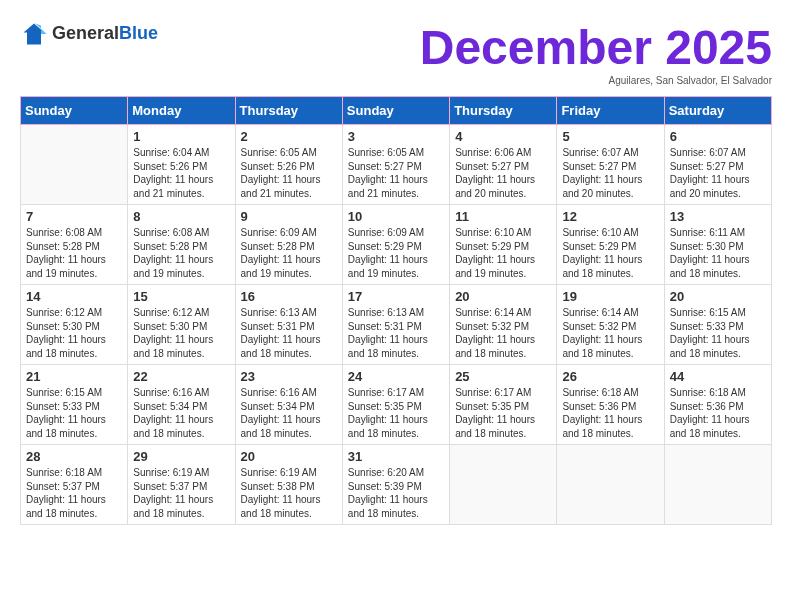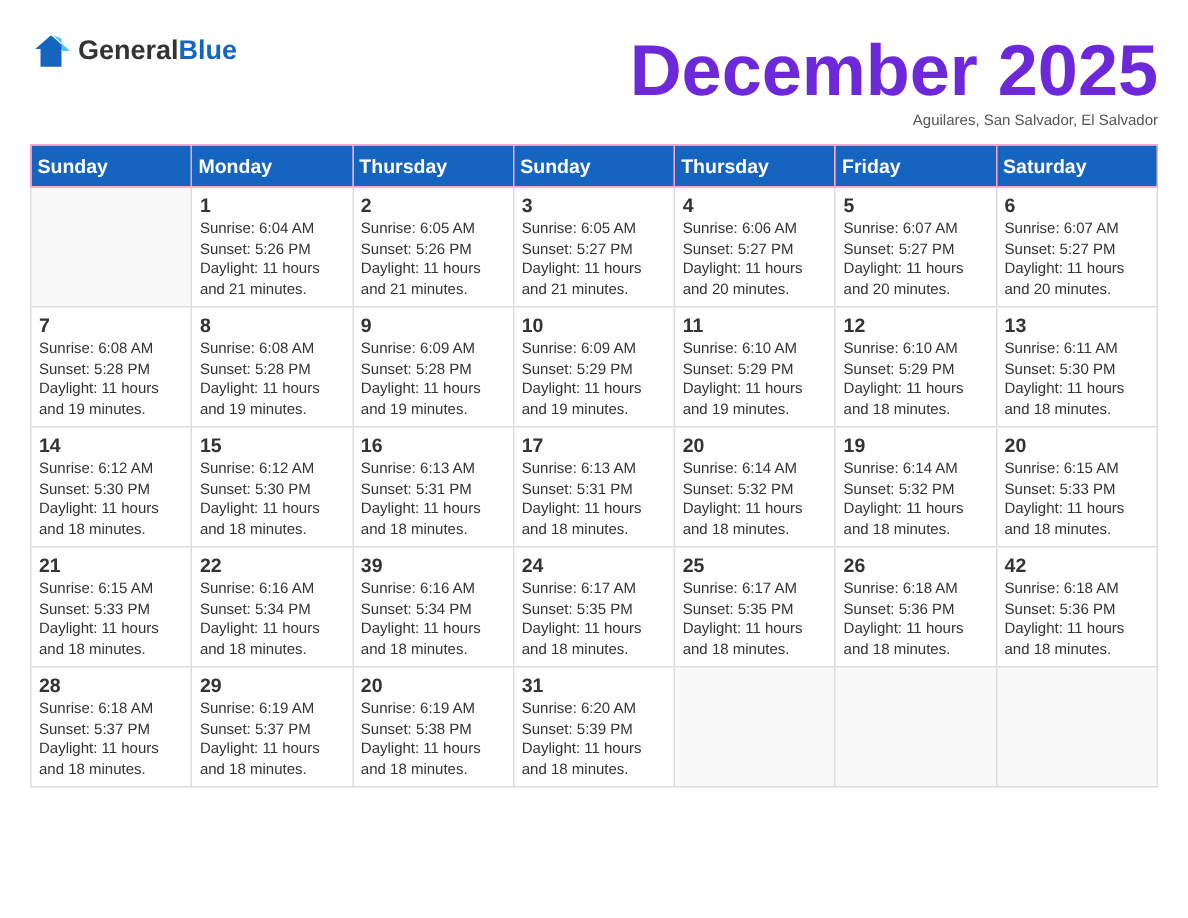--- a/index.html
+++ b/index.html
@@ -206,37 +206,37 @@
       <tr>
         <td>
           <span class="day-number">21</span>
           <div class="day-info">Sunrise: 6:15 AM<br>Sunset: 5:33 PM<br>Daylight: 11 hours and 18 minutes.</div>
         </td>
         <td>
           <span class="day-number">22</span>
           <div class="day-info">Sunrise: 6:16 AM<br>Sunset: 5:34 PM<br>Daylight: 11 hours and 18 minutes.</div>
         </td>
         <td>
-          <span class="day-number">39</span>
+          <span class="day-number">23</span>
           <div class="day-info">Sunrise: 6:16 AM<br>Sunset: 5:34 PM<br>Daylight: 11 hours and 18 minutes.</div>
         </td>
         <td>
           <span class="day-number">24</span>
           <div class="day-info">Sunrise: 6:17 AM<br>Sunset: 5:35 PM<br>Daylight: 11 hours and 18 minutes.</div>
         </td>
         <td>
           <span class="day-number">25</span>
           <div class="day-info">Sunrise: 6:17 AM<br>Sunset: 5:35 PM<br>Daylight: 11 hours and 18 minutes.</div>
         </td>
         <td>
           <span class="day-number">26</span>
           <div class="day-info">Sunrise: 6:18 AM<br>Sunset: 5:36 PM<br>Daylight: 11 hours and 18 minutes.</div>
         </td>
         <td>
-          <span class="day-number">42</span>
+          <span class="day-number">44</span>
           <div class="day-info">Sunrise: 6:18 AM<br>Sunset: 5:36 PM<br>Daylight: 11 hours and 18 minutes.</div>
         </td>
       </tr>
       <tr>
         <td>
           <span class="day-number">28</span>
           <div class="day-info">Sunrise: 6:18 AM<br>Sunset: 5:37 PM<br>Daylight: 11 hours and 18 minutes.</div>
         </td>
         <td>
           <span class="day-number">29</span>

